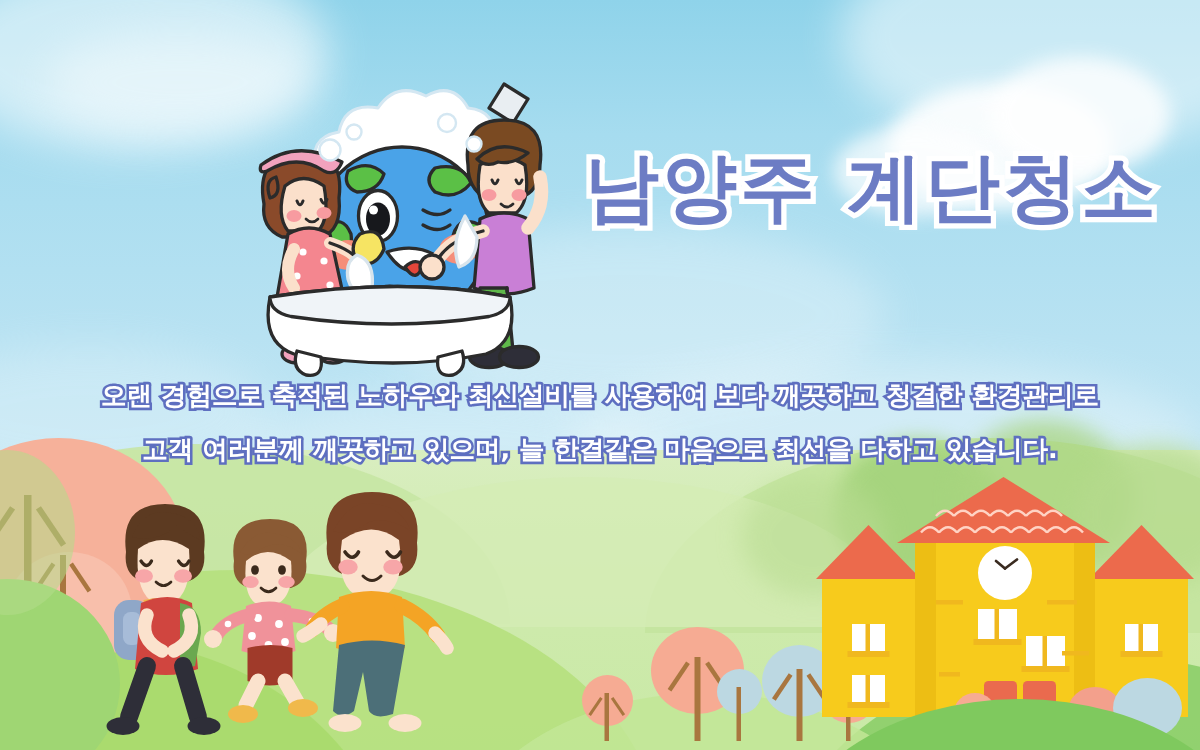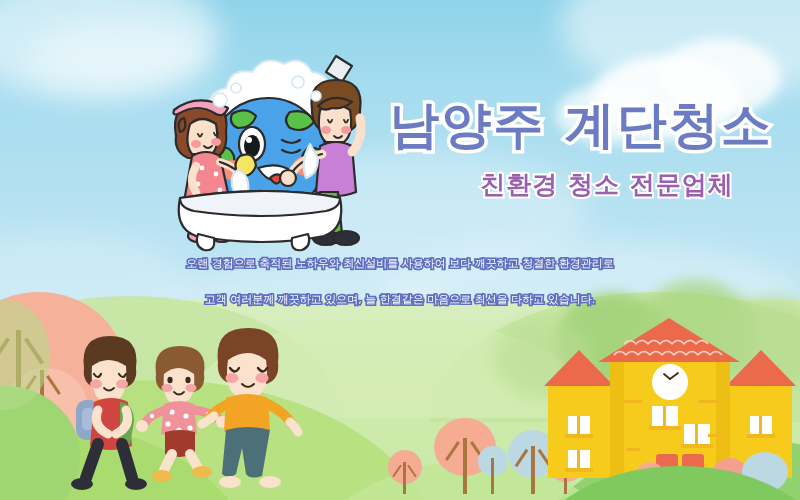--- a/index.html
+++ b/index.html
@@ -65,21 +65,21 @@
     -webkit-text-stroke:4px #ffffff;
     paint-order:stroke fill;
     white-space:nowrap;
   }
   #body-copy {
     position:absolute; left:0; top:246px; width:800px;
     text-align:center;
   }
   #body-copy .line {
     display:block;
-    font-size:11px; font-weight:normal; line-height:36px;
+    font-size:17px; font-weight:bold; line-height:36px;
     font-family:"DejaVu Sans", sans-serif;
     color:#ffffff;
     -webkit-text-stroke:3.4px #5e6fc0;
     paint-order:stroke fill;
     white-space:nowrap;
   }
 </style>
 </head>
 <body>
 
@@ -398,19 +398,18 @@
         <path d="M228 104 q6 6 8 10" fill="none" stroke="#fbe2cd" stroke-width="9" stroke-linecap="round"></path>
 
         <path d="M164 112 q22 -6 44 0 l-8 46 q-12 4 -16 -2 l-4 -26 l-6 26 q-8 6 -14 0z" fill="#4c6f78"></path>
         <ellipse cx="168" cy="164" rx="11" ry="6" fill="#fbe2cd"></ellipse>
         <ellipse cx="208" cy="164" rx="11" ry="6" fill="#fbe2cd"></ellipse>
       </g>
     </svg>
   </div>
 
   <div id="title">남양주 계단청소</div>
-  <div id="subtitle">친환경 청소 전문업체</div>
   <div id="body-copy">
     <span class="line">오랜 경험으로 축적된 노하우와 최신설비를 사용하여 보다 깨끗하고 청결한 환경관리로</span>
     <span class="line">고객 여러분께 깨끗하고 있으며, 늘 한결같은 마음으로 최선을 다하고 있습니다.</span>
   </div>
 
 </div>
 
 </body></html>

